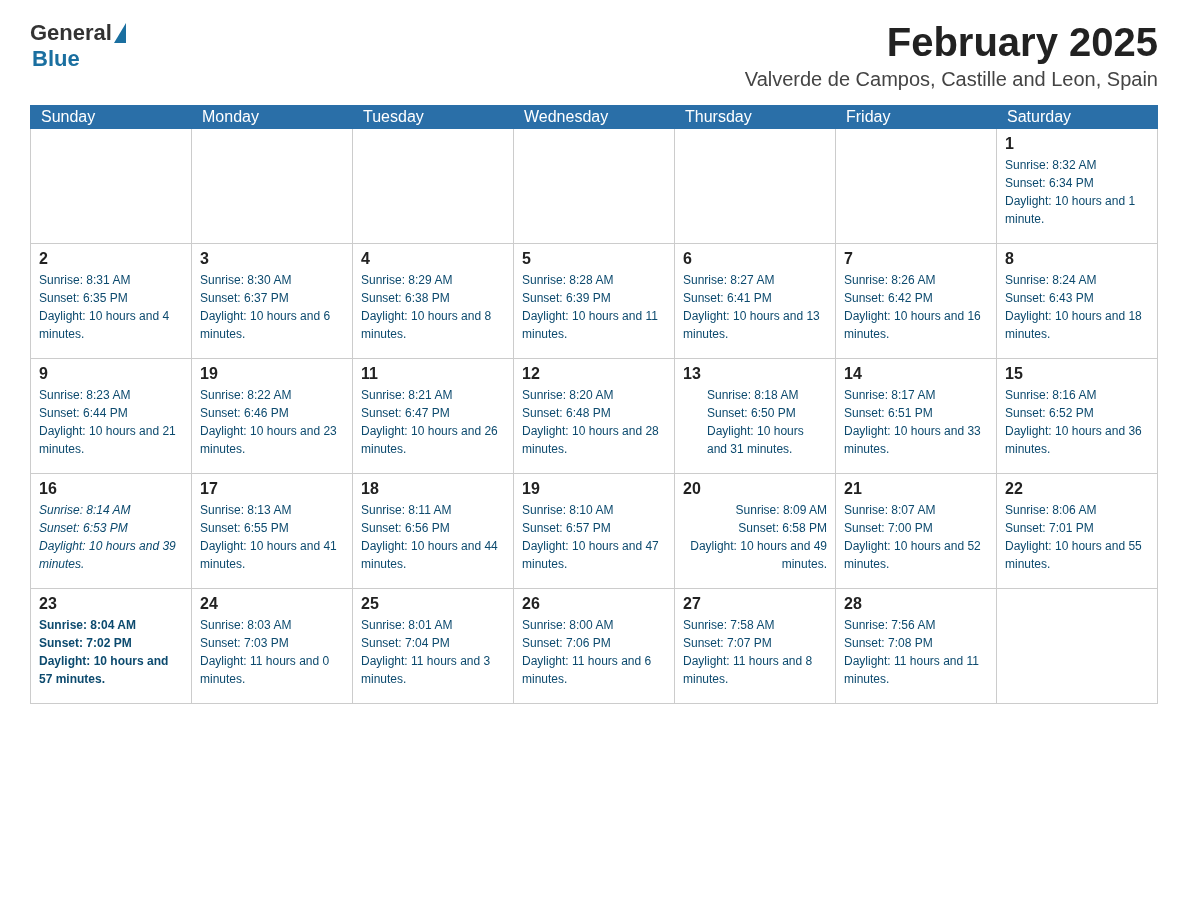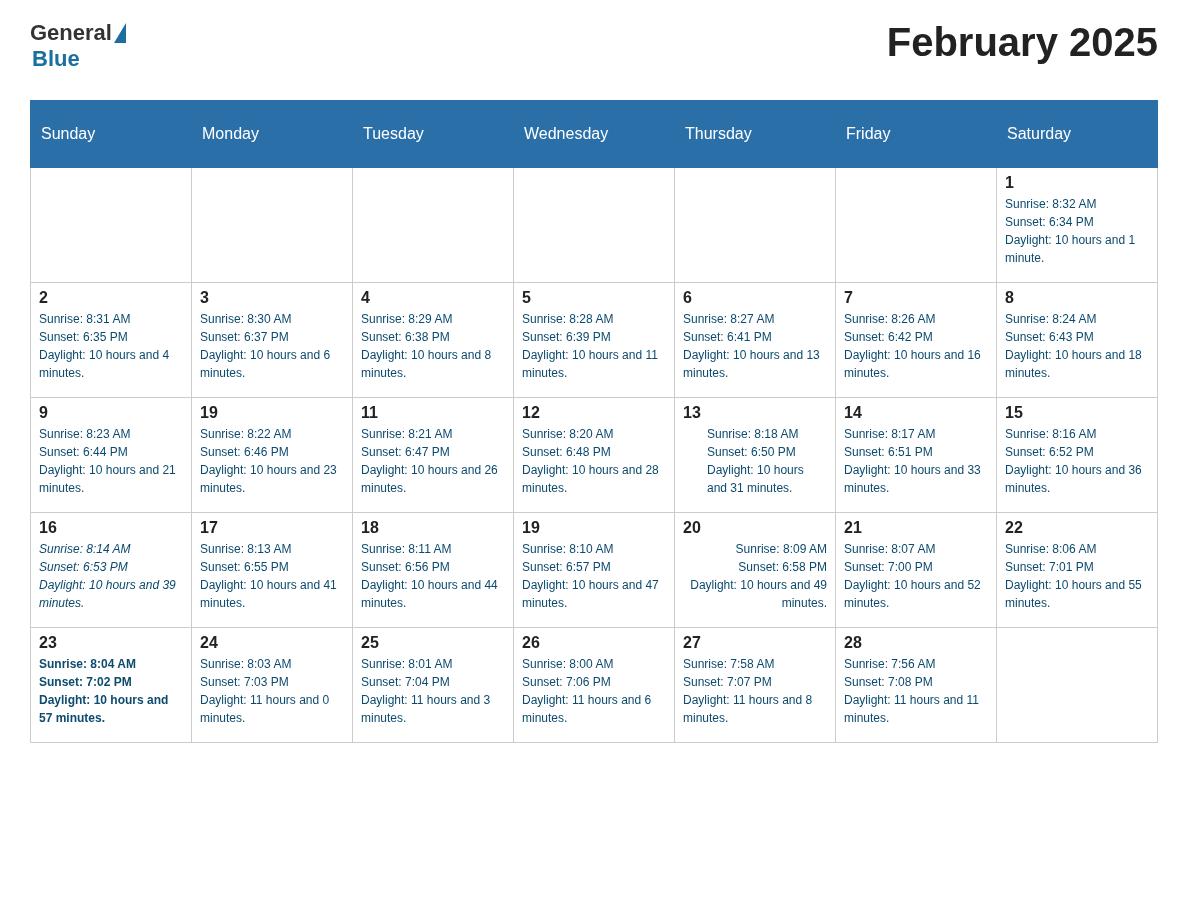--- a/index.html
+++ b/index.html
@@ -7,21 +7,21 @@
       font-family: Arial, sans-serif;
       background: #fff;
       padding: 20px 30px;
       width: 1188px;
       min-height: 918px;
     }
     .header-area {
       display: flex;
       justify-content: space-between;
       align-items: flex-start;
-      margin-bottom: 28px;
+      margin-bottom: 14px;
     }
     .logo-text-general {
       font-size: 22px;
       font-weight: bold;
       color: #333;
     }
     .logo-triangle {
       width: 0;
       height: 0;
       border-left: 12px solid transparent;
@@ -51,21 +51,21 @@
     .calendar {
       width: 100%;
       border-collapse: collapse;
       margin-top: 10px;
     }
     .calendar th {
       background-color: #2a6fa8;
       color: #fff;
       font-size: 16px;
       font-weight: normal;
-      padding: 24px 10px;
+      padding: 2px 10px;
       text-align: left;
       border: 1px solid #2a6fa8;
     }
     .calendar td {
       vertical-align: top;
       padding: 6px 8px;
       border: 1px solid #ccc;
       width: calc(100% / 7);
       min-height: 100px;
       font-size: 12px;
@@ -110,20 +110,21 @@
     <div class="logo-line1">
       <span class="logo-text-general">General</span>
       <span class="logo-triangle"></span>
     </div>
     <div class="logo-line2">
       <span class="logo-blue">Blue</span>
     </div>
   </div>
   <div class="title-area">
     <div class="month-title">February 2025</div>
+    <div class="location-subtitle">Valverde de Campos, Castille and Leon, Spain</div>
   </div>
 </div>
 
 <table class="calendar">
   <thead>
     <tr>
       <th>Sunday</th>
       <th>Monday</th>
       <th>Tuesday</th>
       <th>Wednesday</th>

